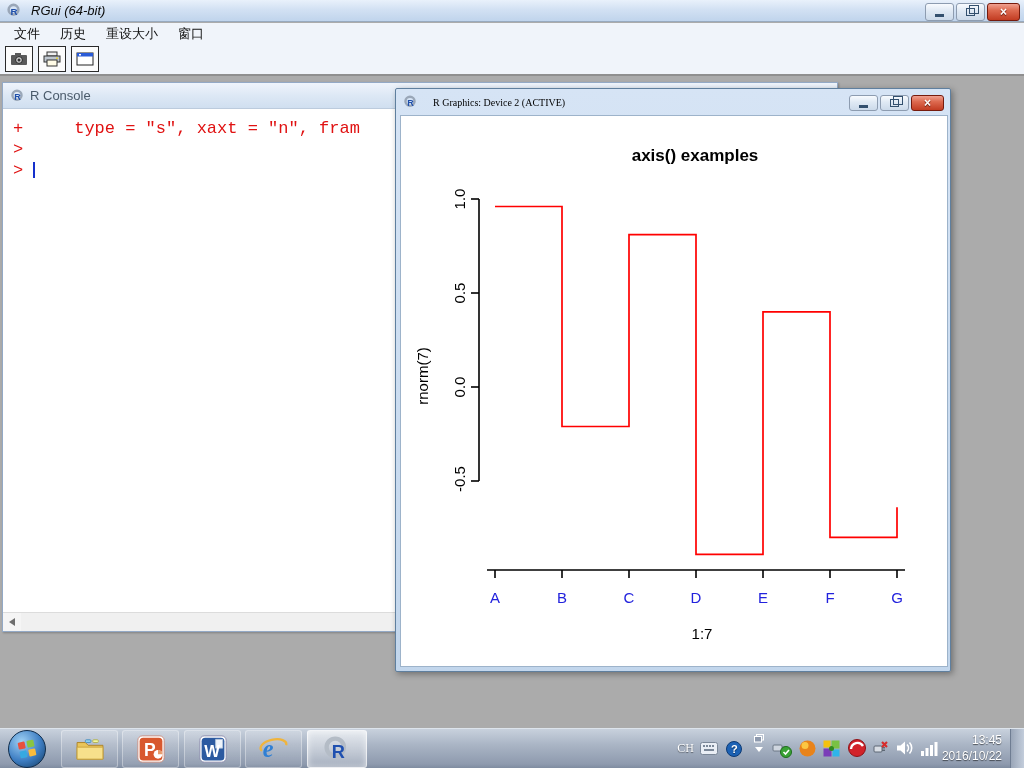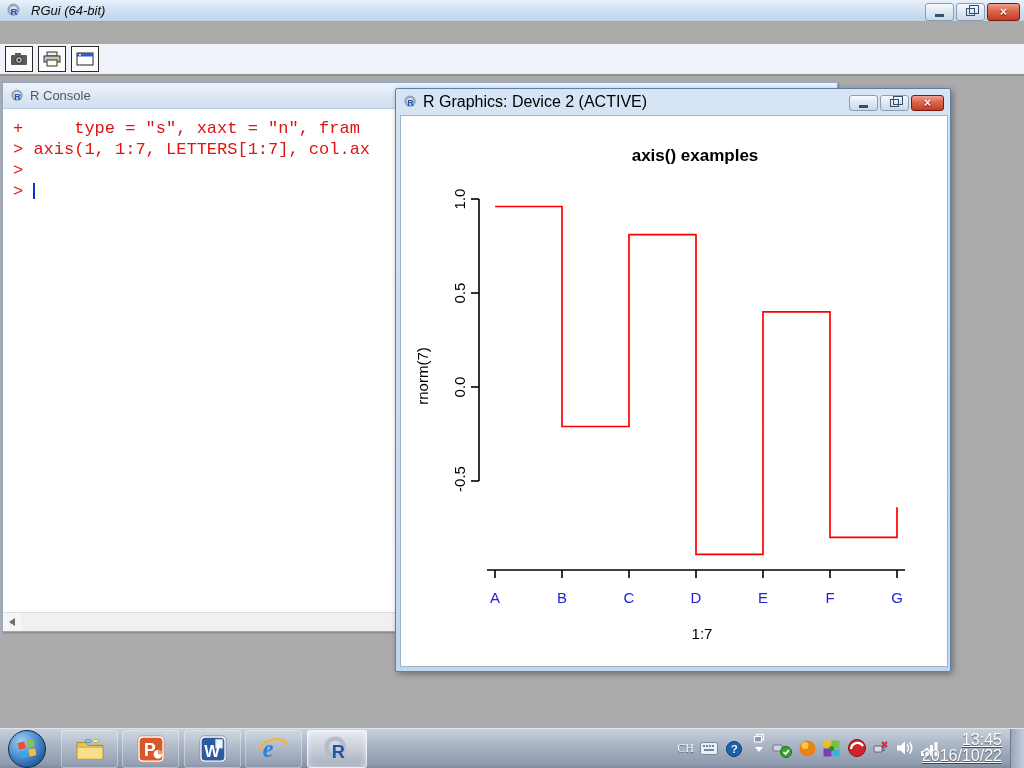--- a/index.html
+++ b/index.html
@@ -44,21 +44,21 @@
   .caret { display:inline-block; width:2px; height:16px; background:#1530cc; vertical-align:-3px; }
   .hscroll { position:absolute; left:0; bottom:0; right:0; height:19px; background:#f0f0f0; border-top:1px solid #dcdcdc; }
   .hscroll .arr { position:absolute; left:0; top:0; width:18px; height:18px; background:#f5f5f5; display:flex; align-items:center; justify-content:center; }
   .tri-left { width:0; height:0; border-top:4px solid transparent; border-bottom:4px solid transparent; border-right:6px solid #6e6e6e; }
 
   
   .gfx-win { position:absolute; left:395px; top:12px; width:556px; height:584px;
     background:linear-gradient(#d6e4f5,#c2d6ec); border:1px solid #5f7f9e; border-radius:2px;
     box-shadow:2px 2px 6px rgba(0,0,0,0.35); }
   .gfx-title { height:26px; display:flex; align-items:center; padding-left:7px; }
-  .gfx-title .t { font-size:16px; color:#000; margin-left:6px; }
+  .gfx-title .t { font-size:10px; color:#000; margin-left:16px;font-family:Liberation Serif, serif; }
   .gfx-btns { position:absolute; right:6px; top:6px; display:flex; gap:2px; }
   .gfx-btns .wbtn { height:16px; }
   .canvas { position:absolute; left:4px; top:26px; width:548px; height:552px; background:#fff; border:1px solid #9db3ca; }
   .canvas svg { position:absolute; left:0; top:0; }
   .plot-title { position:absolute; font-size:17px; font-weight:bold; color:#000; transform:translateX(-50%); white-space:nowrap; }
   .ytick { position:absolute; transform:translate(-50%,-50%) rotate(-90deg); font-size:15px; white-space:nowrap; }
   .ylab  { position:absolute; transform:translate(-50%,-50%) rotate(-90deg); font-size:15px; white-space:nowrap; }
   .xtick { position:absolute; transform:translateX(-50%); font-size:15px; color:#2222dd; }
   .xlab  { position:absolute; transform:translateX(-50%); font-size:15px; }
 
@@ -69,22 +69,22 @@
   .orb { position:absolute; left:8px; top:1px; width:38px; height:38px; border-radius:50%;
     background:radial-gradient(circle at 35% 30%, #9fd1f5, #3d7dc2 55%, #12395f); border:1px solid #0e2c4c;
     display:flex; align-items:center; justify-content:center; }
   .tb-btn { position:absolute; top:1px; width:57px; height:38px; border:1px solid rgba(255,255,255,0.35);
     border-radius:3px; background:linear-gradient(rgba(255,255,255,0.18),rgba(255,255,255,0.05));
     display:flex; align-items:center; justify-content:center; }
   .tb-btn.active { background:linear-gradient(rgba(255,255,255,0.55),rgba(255,255,255,0.22));
     border-color:rgba(255,255,255,0.7); box-shadow:inset 0 0 6px rgba(255,255,255,0.6); }
   .tray { position:absolute; right:0; top:0; height:40px; }
   .tray-item { position:absolute; top:12px; color:#fff; font-size:12px; text-shadow:0 1px 1px rgba(0,0,0,0.5); }
-  .clock { position:absolute; right:22px; top:3px; text-align:right; color:#fff; font-size:16px;
-    line-height:16px; text-shadow:0 1px 1px rgba(0,0,0,0.55); white-space:nowrap;text-decoration:underline; }
+  .clock { position:absolute; right:22px; top:3px; text-align:right; color:#fff; font-size:12px;
+    line-height:16px; text-shadow:0 1px 1px rgba(0,0,0,0.55); white-space:nowrap; }
   .showdesk { position:absolute; right:0; top:0; width:14px; height:40px;
     background:linear-gradient(90deg,#9aa6b8,#c3cddb); border-left:1px solid #6f7d92; }
 </style>
 </head>
 <body>
 
 <div class="screen">
 
   <div class="titlebar">
     <svg width="15" height="15" viewBox="0 0 20 20">
@@ -98,20 +98,26 @@
         </div>
       <div class="wbtn">
           <div class="glyph-restore"></div>
         </div>
       <div class="wbtn close">
           <span class="x">×</span>
         </div>
     </div>
   </div>
 
+  <div class="menubar">
+    <span>文件</span>
+    <span>历史</span>
+    <span>重设大小</span>
+    <span>窗口</span>
+  </div>
 
   <div class="toolbar">
     <div class="tbtn">
       <svg width="18" height="14" viewBox="0 0 18 14">
         <rect x="1" y="3" width="16" height="10" rx="1" fill="#5a5a5a"></rect>
         <rect x="5" y="1" width="6" height="3" fill="#5a5a5a"></rect>
         <circle cx="9" cy="8" r="3.4" fill="#cfcfcf" stroke="#222"></circle>
         <circle cx="9" cy="8" r="1.5" fill="#333"></circle>
       </svg>
     </div>
@@ -136,21 +142,21 @@
 
     <div class="console-win">
       <div class="console-title">
         <svg width="14" height="14" viewBox="0 0 20 20">
           <circle cx="10" cy="9" r="6.5" fill="none" stroke="#9aa7b8" stroke-width="3.4"></circle>
           <text x="6" y="16" fill="#1f4faa" font-size="13" font-weight="bold" font-family="Liberation Sans, sans-serif">R</text>
         </svg>
         <span class="t">R Console</span>
       </div>
       <div class="console-body">
-        <div class="console-text" style="color: rgb(224, 18, 18);"><div>+     type = "s", xaxt = "n", fram</div><div>&gt; axis(1, 1:7, LETTERS[1:7], col.ax</div><div>&gt;</div><div><span>&gt; </span><span class="caret" style="background: rgb(21, 48, 204);"></span></div></div>
+        <div class="console-text" style="color: rgb(224, 18, 18);"><div>+     type = "s", xaxt = "n", fram</div><div>&gt;</div><div><span>&gt; </span><span class="caret" style="background: rgb(21, 48, 204);"></span></div></div>
       </div>
       <div class="hscroll">
         <div class="arr">
             <div class="tri-left"></div>
           </div>
       </div>
     </div>
 
     <div class="gfx-win">
       <div class="gfx-title">

